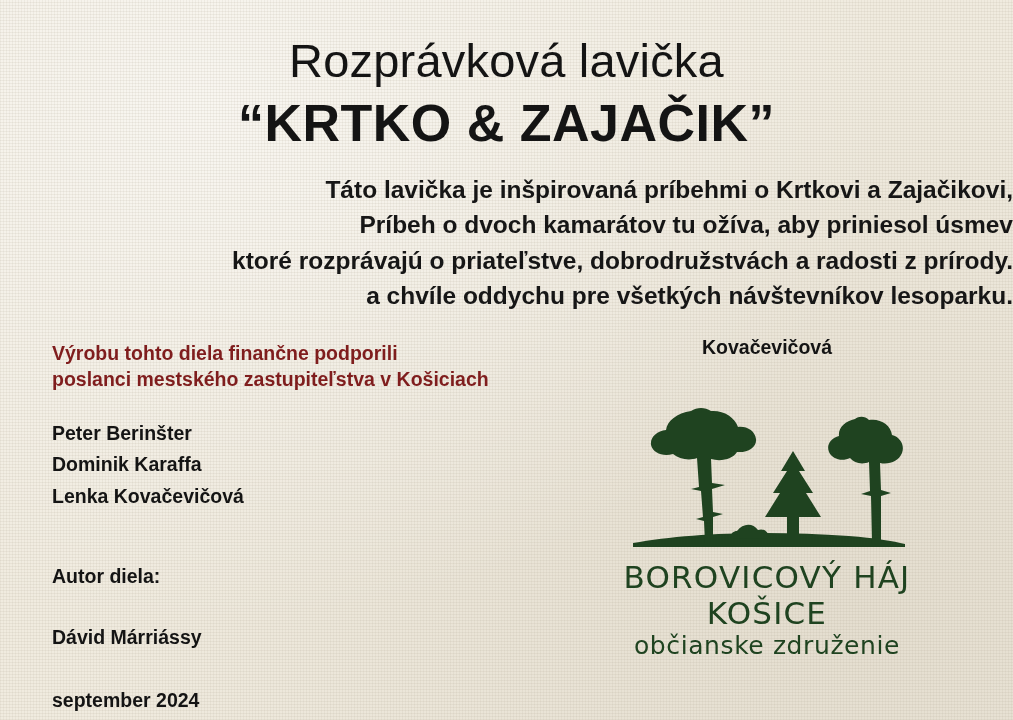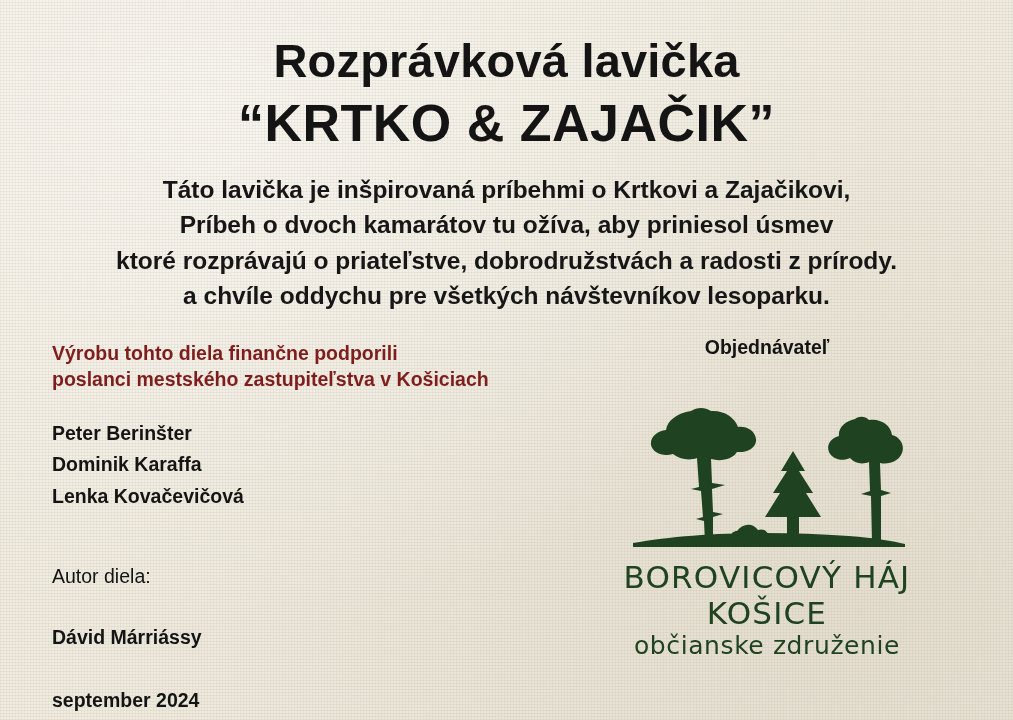--- a/index.html
+++ b/index.html
@@ -32,21 +32,21 @@
 
   .title-block {
     position: absolute;
     top: 34px;
     left: 0;
     right: 0;
     text-align: center;
   }
   .title-line1 {
     font-size: 47px;
-    font-weight: bold;
+    font-weight: normal;
     color: #141414;
     letter-spacing: 0.2px;
     line-height: 1.14;
   }
   .title-line2 {
     font-size: 52px;
     font-weight: bold;
     color: #141414;
     letter-spacing: 0.5px;
     line-height: 1.14;
@@ -57,21 +57,21 @@
     position: absolute;
     top: 172px;
     left: 0;
     right: 0;
     text-align: center;
     color: #161616;
     font-size: 24.5px;
     font-weight: bold;
     line-height: 1.44;
   }
-  .intro div { white-space: nowrap; }
+  .intro div { white-space: nowrap; text-align: right; }
 
   .funding {
     position: absolute;
     left: 52px;
     top: 340px;
     width: 560px;
   }
   .funding-heading {
     font-size: 19.5px;
     font-weight: bold;
@@ -88,21 +88,21 @@
     line-height: 1.62;
   }
 
   .author {
     position: absolute;
     left: 52px;
     top: 565px;
   }
   .author-label {
     font-size: 19.5px;
-    font-weight: normal;
+    font-weight: bold;
     color: #141414;
     margin-bottom: 8px;
   }
   .author-name, .author-date {
     font-size: 19.5px;
     font-weight: bold;
     color: #141414;
     line-height: 1.32;
     margin-top: 37px;
   }
@@ -169,21 +169,21 @@
     </div>
   </div>
 
   <div class="author">
     <div class="author-label">Autor diela:</div>
     <div class="author-name">Dávid Márriássy</div>
     <div class="author-date">september 2024</div>
   </div>
 
   <div class="commissioner">
-    <div class="commissioner-label">Objednávateľ</div>
+    <div class="commissioner-label">Kovačevičová</div>
 
     <div class="logo-wrap">
       <svg width="300" height="190" viewBox="0 0 300 190">
         <g fill="#1f4320">
 
           <path d="M16 176 C 70 166, 150 163, 232 169 C 258 171, 276 174, 288 177 L 288 180 L 16 180 Z"></path>
 
           <path d="M74 44 C 60 46, 50 54, 49 63 C 40 64, 33 70, 34 78 C 36 86, 46 90, 56 87
                    C 62 92, 72 94, 80 91 L 82 120 L 74 122 L 84 124 L 86 150 L 79 152 L 87 154 L 88 176 L 96 176
                    L 96 150 L 106 147 L 96 145 L 95 122 L 108 118 L 95 116 L 94 92

